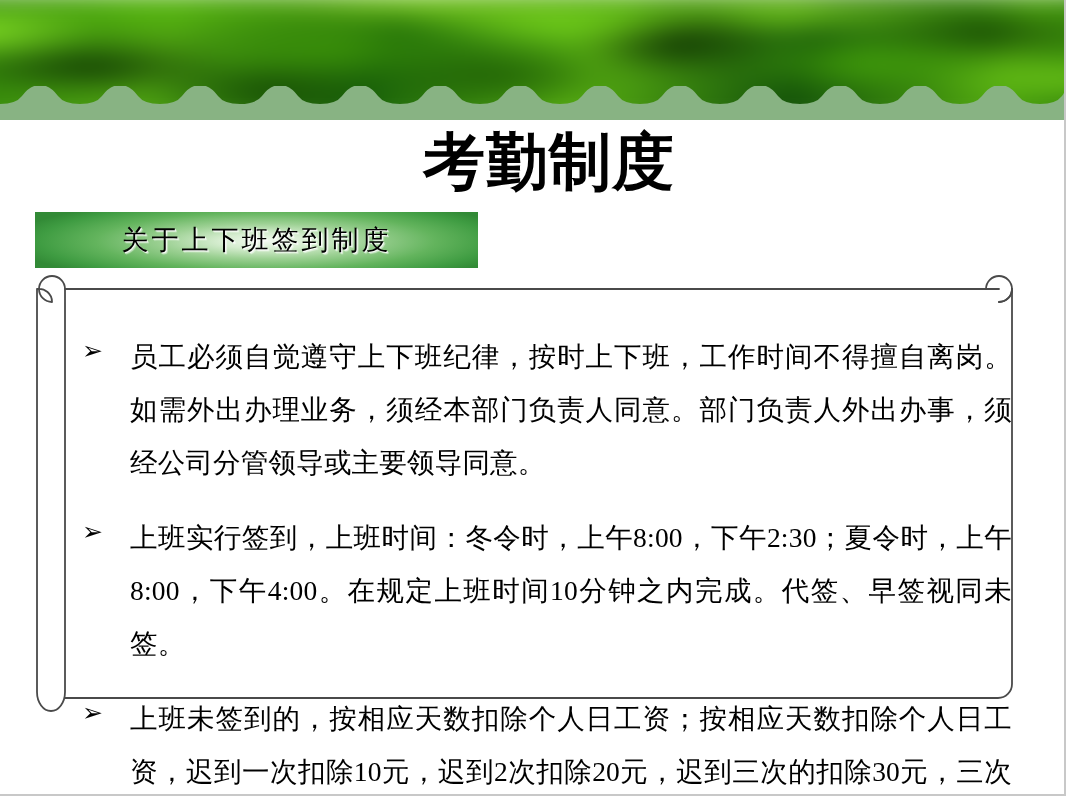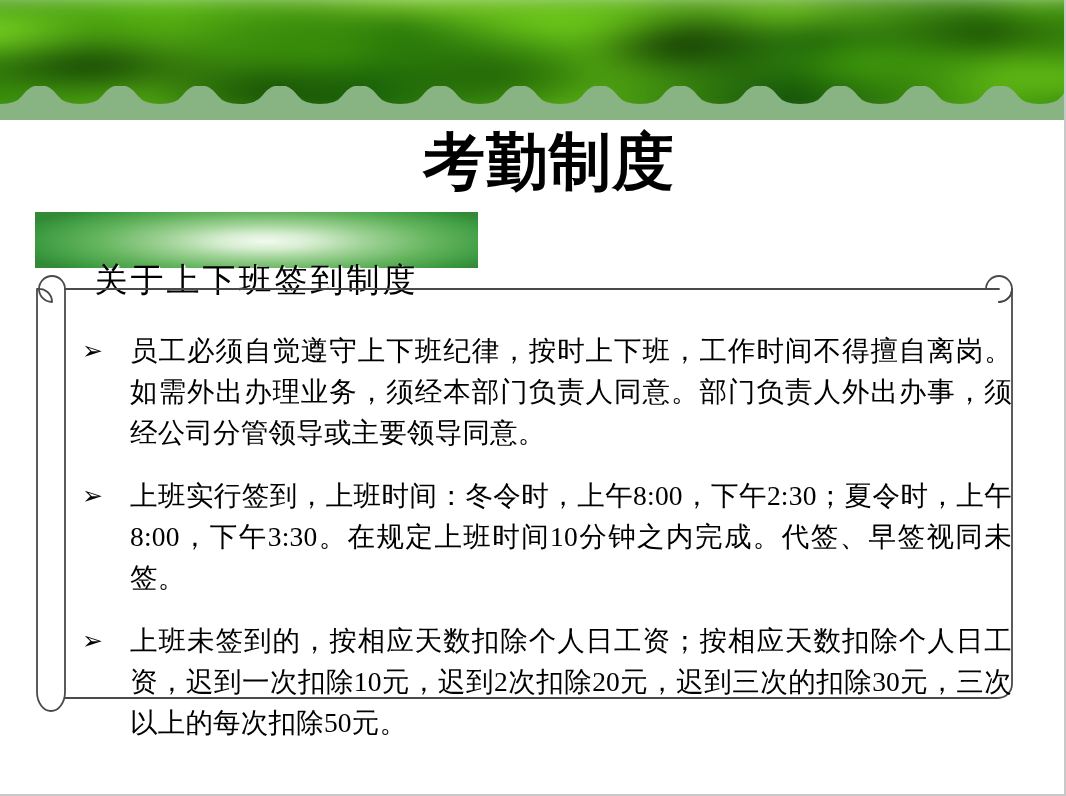--- a/index.html
+++ b/index.html
@@ -93,28 +93,27 @@
   .subtitle-text {
     position: absolute;
     left: 0;
     top: 0;
     width: 443px;
     height: 56px;
     display: flex;
     align-items: center;
     justify-content: center;
     font-family: Liberation Mono, monospace;
-    font-size: 33px;
+    font-size: 27px;
     color: #000000;
     letter-spacing: 3px;
     white-space: nowrap;
     text-shadow:
       1px 1px 0 rgba(255,255,255,0.85),
       2px 2px 1px rgba(255,255,255,0.55);
-    margin-top: 40px;
   }
 
   
   .scroll-frame {
     position: absolute;
     left: 14px;
     top: 272px;
     width: 1040px;
     height: 460px;
     pointer-events: none;
@@ -141,21 +140,21 @@
     line-height: 41px;
     color: #000000;
     text-align: left;
     padding-left: 10px;
     box-sizing: border-box;
   }
   .bullet-text {
     flex: 1 1 auto;
     font-family: "Liberation Serif", "DejaVu Serif", serif;
     font-size: 27.5px;
-    line-height: 41px;
+    line-height: 53px;
     color: #000000;
     text-align: justify;
     letter-spacing: 0.2px;
   }
 </style>
 </head>
 <body>
 
 <div class="slide">
 
@@ -212,21 +211,21 @@
 
   <div class="content-body">
 
     <div class="bullet-row">
       <div class="bullet-marker">➢</div>
       <div class="bullet-text">员工必须自觉遵守上下班纪律，按时上下班，工作时间不得擅自离岗。如需外出办理业务，须经本部门负责人同意。部门负责人外出办事，须经公司分管领导或主要领导同意。</div>
     </div>
 
     <div class="bullet-row">
       <div class="bullet-marker">➢</div>
-      <div class="bullet-text">上班实行签到，上班时间：冬令时，上午8:00，下午2:30；夏令时，上午8:00，下午3:30。在规定上班时间10分钟之内完成。代签、早签视同未签。</div>
+      <div class="bullet-text">上班实行签到，上班时间：冬令时，上午8:00，下午2:30；夏令时，上午8:00，下午4:00。在规定上班时间10分钟之内完成。代签、早签视同未签。</div>
     </div>
 
     <div class="bullet-row">
       <div class="bullet-marker">➢</div>
       <div class="bullet-text">上班未签到的，按相应天数扣除个人日工资；按相应天数扣除个人日工资，迟到一次扣除10元，迟到2次扣除20元，迟到三次的扣除30元，三次以上的每次扣除50元。</div>
     </div>
 
   </div>
 
 </div>

